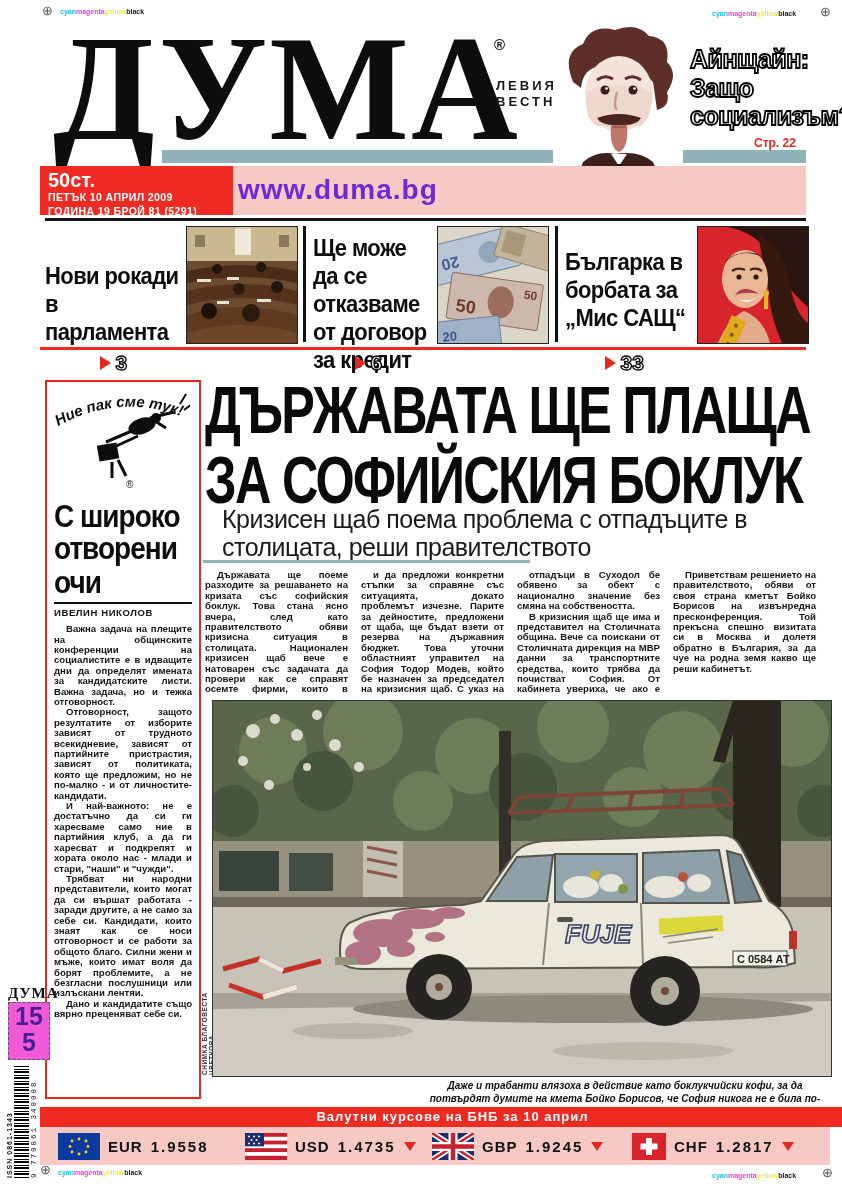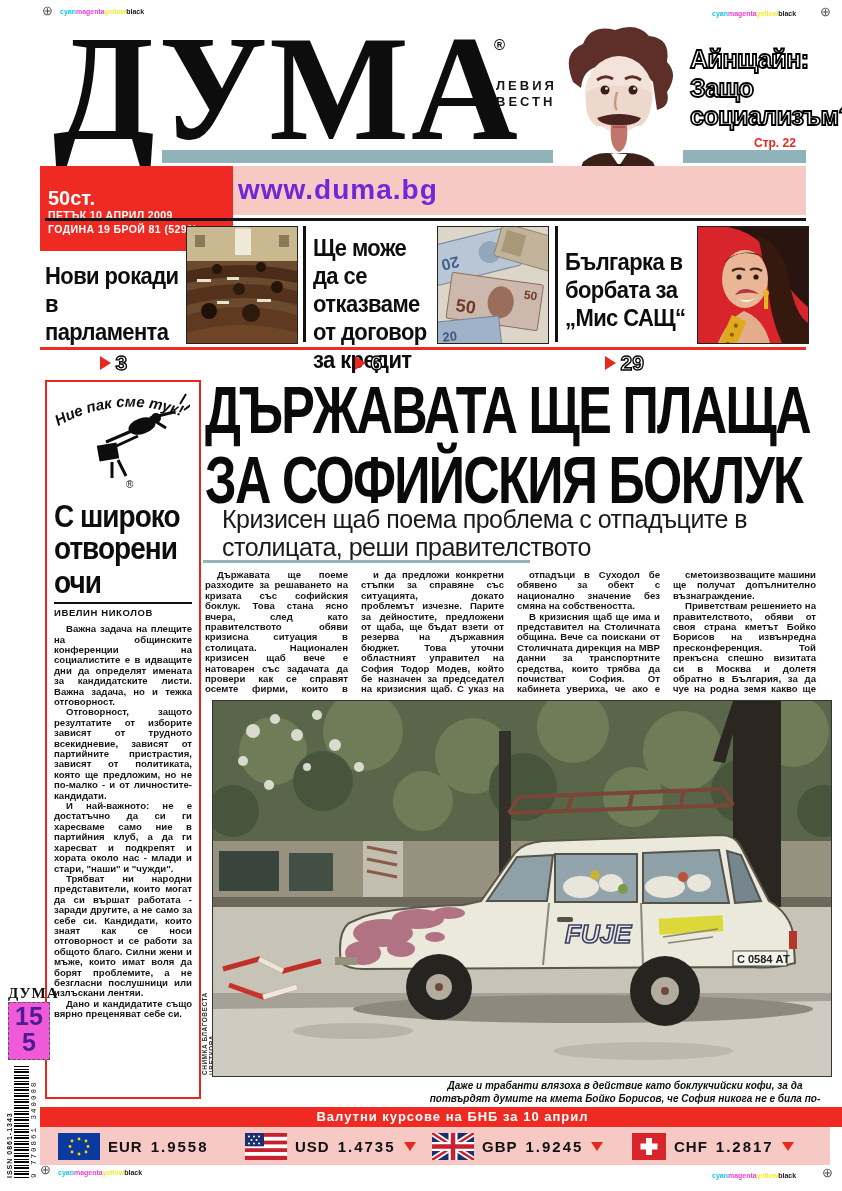--- a/index.html
+++ b/index.html
@@ -9,21 +9,21 @@
   
   .regmark{font-size:13px;color:#555;line-height:1;}
   .regtxt{font-size:7px;font-weight:bold;letter-spacing:0;}
   .rc{color:#19c3e6}.rm{color:#ef3fd0}.ry{color:#f4ee2a}.rk{color:#1a1a1a}
   
   .mast-title{font-family:"Liberation Serif",serif;font-weight:bold;font-size:148px;line-height:1;
               letter-spacing:2px;color:#0d0d0d;transform:scaleY(1.02);transform-origin:top left;}
   .mast-reg{font-size:15px;font-weight:bold;color:#0d0d0d;}
   .tagline{font-size:13px;font-weight:bold;letter-spacing:3px;color:#161616;line-height:1.25;}
   .tealbar{background:#8fb3b9;}
-  .dateline{background:#ee2a22;color:#fff;padding:22px 8px;}
+  .dateline{background:#ee2a22;color:#fff;padding:4px 8px;}
   .price{font-size:20px;font-weight:bold;line-height:1.05;}
   .dlsmall{font-size:10.5px;font-weight:bold;line-height:1.3;letter-spacing:.4px;}
   .pinkstrip{background:#f7c9c5;}
   .site{font-size:28px;font-weight:bold;color:#6d28d9;letter-spacing:1px;}
   .ol{color:#fff;-webkit-text-stroke:1.8px #000;}
   .ein-head{font-size:25px;font-weight:800;line-height:1.14;letter-spacing:-.5px;}
   .pageref{color:#e8271e;font-weight:bold;font-size:12px;}
   
   .ruleblack{background:#141414;}
   .rulered{background:#ee2a22;}
@@ -221,21 +221,21 @@
   <div class="abs" style="left:100px;top:351px;">
     <span class="tri-r"></span>
     <span class="pgnum">3</span>
   </div>
   <div class="abs" style="left:355px;top:351px;">
     <span class="tri-r"></span>
     <span class="pgnum">6</span>
   </div>
   <div class="abs" style="left:605px;top:351px;">
     <span class="tri-r"></span>
-    <span class="pgnum">29</span>
+    <span class="pgnum">33</span>
   </div>
 
   <div class="abs opbox" style="left:45px;top:380px;width:138px;height:703px;overflow:hidden;">
     <svg width="136" height="104" viewBox="0 0 136 104">
       <defs>
           <path id="arcpath" d="M4,38 Q66,4 132,30" fill="none"></path>
         </defs>
       <text font-size="15" font-style="italic" font-weight="bold" fill="#0d0d0d">
         <textPath href="#arcpath">Ние пак сме тук!</textPath>
       </text>
@@ -272,21 +272,20 @@
       <p>Държавата ще поеме разходите за решаването на кризата със софийския боклук. Това стана ясно вчера, след като правителството обяви кризисна ситуация в столицата. Национален кризисен щаб вече е натоварен със задачата да провери как се справят осемте фирми, които в момента трябва да чистят София. Звеното ще трябва</p>
     </div>
     <div class="col bodytxt">
       <p>и да предложи конкретни стъпки за справяне със ситуацията, докато проблемът изчезне. Парите за дейностите, предложени от щаба, ще бъдат взети от резерва на държавния бюджет. Това уточни областният управител на София Тодор Модев, който бе назначен за председател на кризисния щаб. С указ на Сергей Станишев депото за складиране на</p>
     </div>
     <div class="col bodytxt">
       <p>отпадъци в Суходол бе обявено за обект с национално значение без смяна на собствеността.</p>
       <p>В кризисния щаб ще има и представител на Столичната община. Вече са поискани от Столичната дирекция на МВР данни за транспортните средства, които трябва да почистват София. От кабинета увериха, че ако е нужно, собствениците на</p>
     </div>
     <div class="col bodytxt">
-      <p>сметоизвозващите машини ще получат допълнително възнаграждение.</p>
       <p>Приветствам решението на правителството, обяви от своя страна кметът Бойко Борисов на извънредна пресконференция. Той прекъсна спешно визитата си в Москва и долетя обратно в България, за да чуе на родна земя какво ще реши кабинетът.</p>
 
     </div>
   </div>
 
   <div class="abs photocredit" style="left:201px;top:975px;height:100px;">СНИМКА БЛАГОВЕСТА ЦВЕТКОВА</div>
 
   <svg class="abs" style="left:212px;top:700px;border:1px solid #333;" width="618" height="375" viewBox="0 0 618 375">
     <rect width="618" height="375" fill="#5a6649"></rect>
     <rect x="0" y="140" width="618" height="70" fill="#97917f"></rect>

